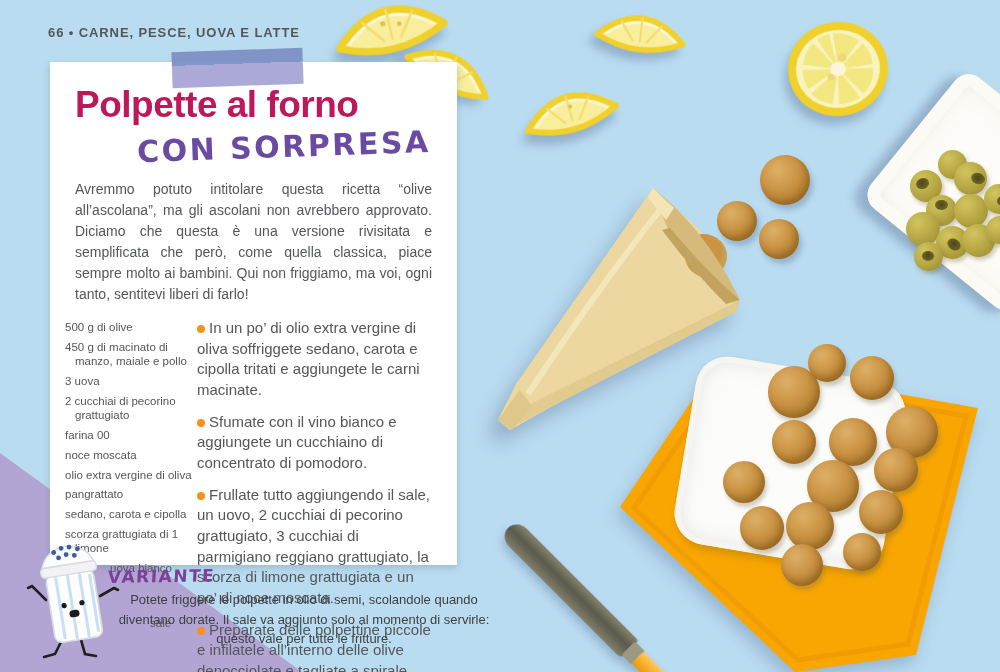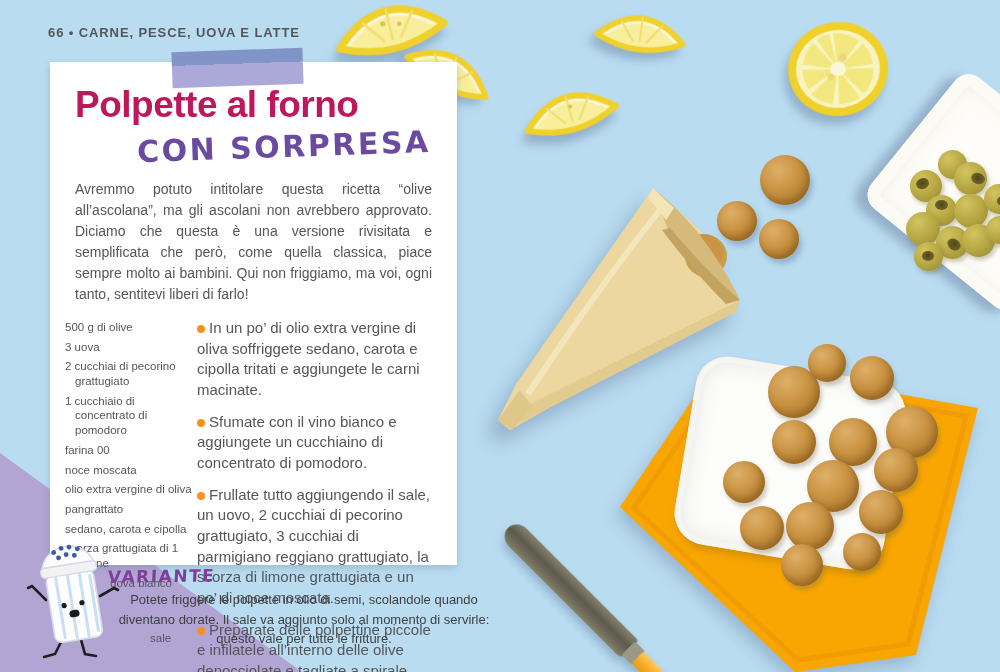--- a/index.html
+++ b/index.html
@@ -215,23 +215,23 @@
 
   <div class="card">
     <div class="tape"></div>
     <h1 class="title">Polpette al forno</h1>
     <div class="subtitle">CON SORPRESA</div>
     <p class="intro">Avremmo potuto intitolare questa ricetta “olive all’ascolana”, ma gli ascolani non avrebbero approvato. Diciamo che questa è una versione rivisitata e semplificata che però, come quella classica, piace sempre molto ai bambini. Qui non friggiamo, ma voi, ogni tanto, sentitevi liberi di farlo!</p>
     <div class="cols">
       <ul class="ingredients">
 
       <li>500 g di olive</li>
+          <li>450 g di macinato di manzo, maiale e pollo</li>
           <li>3 uova</li>
           <li>2 cucchiai di pecorino grattugiato</li>
-          <li>1 cucchiaio di concentrato di pomodoro</li>
           <li>farina 00</li>
           <li>noce moscata</li>
           <li>olio extra vergine di oliva</li>
           <li>pangrattato</li>
           <li>sedano, carota e cipolla</li>
           <li>scorza grattugiata di 1 limone</li>
           <li>uova bianco</li>
           <li>sale</li>
         </ul>
       <div class="steps">

